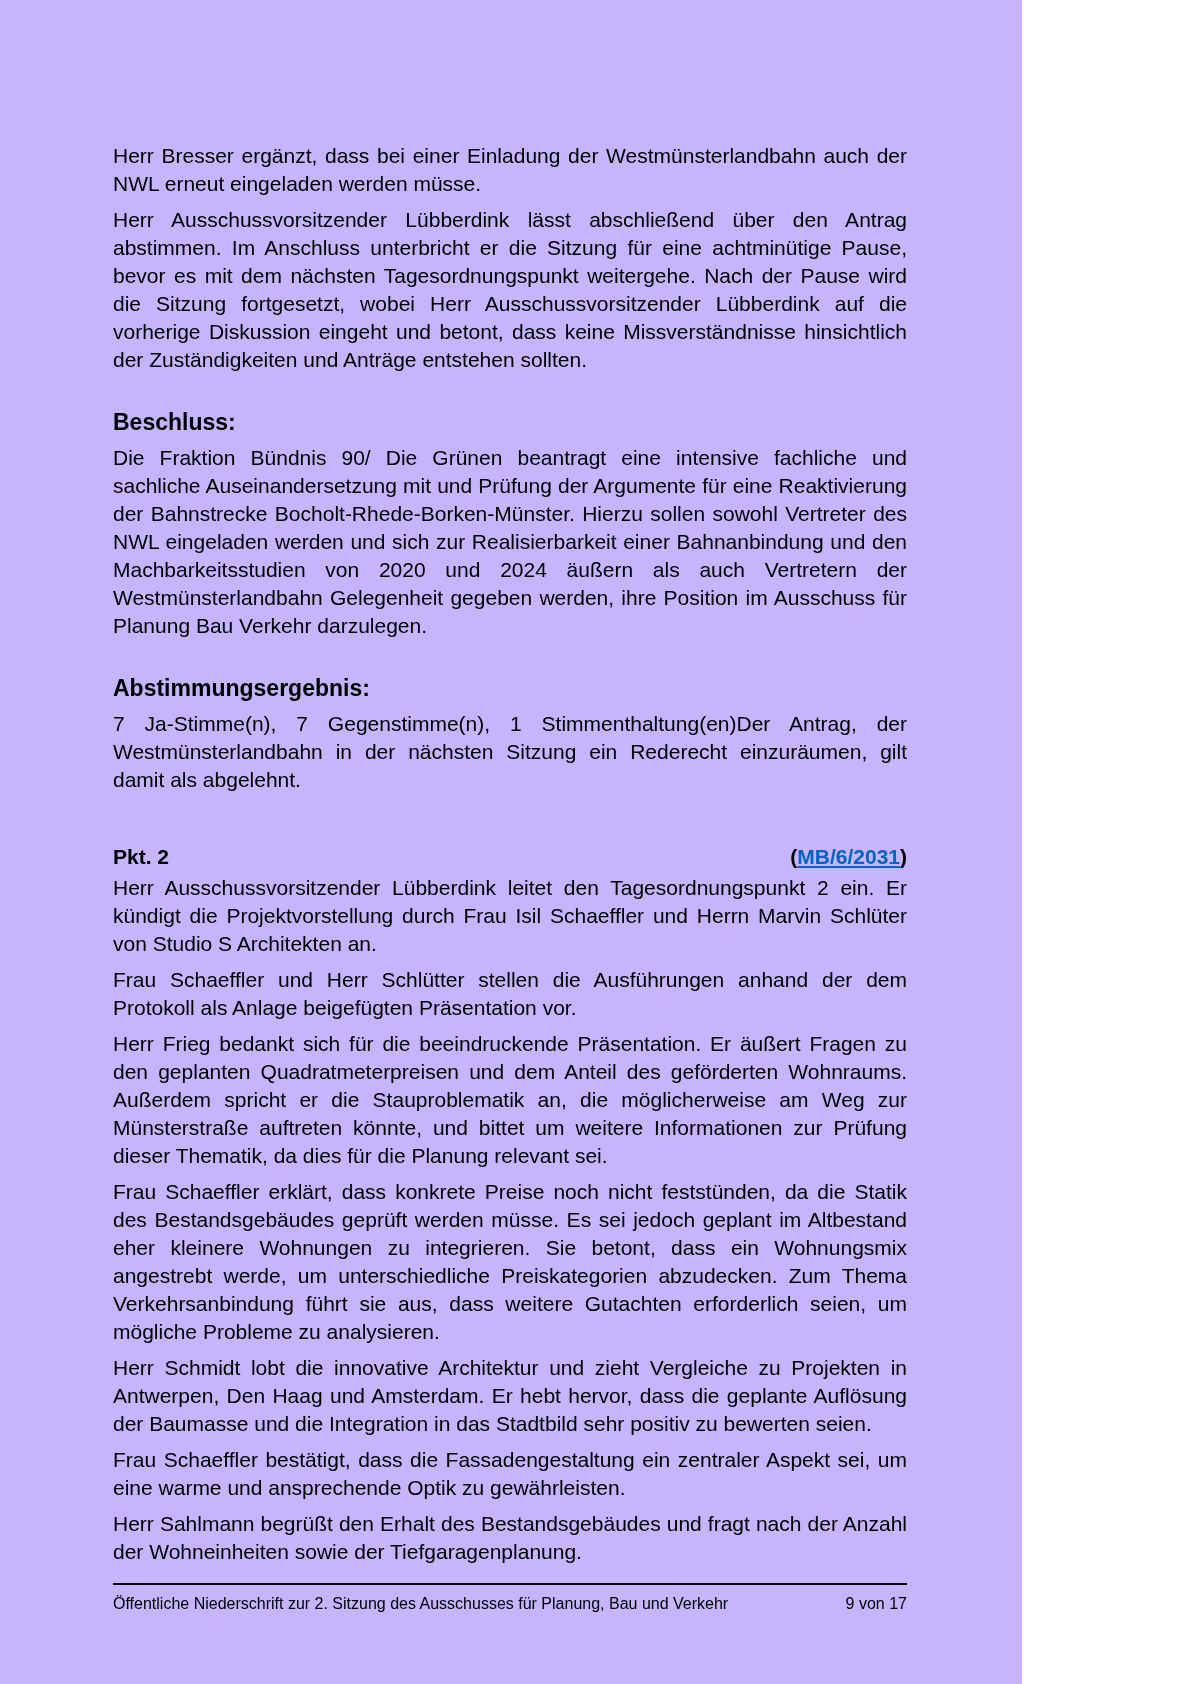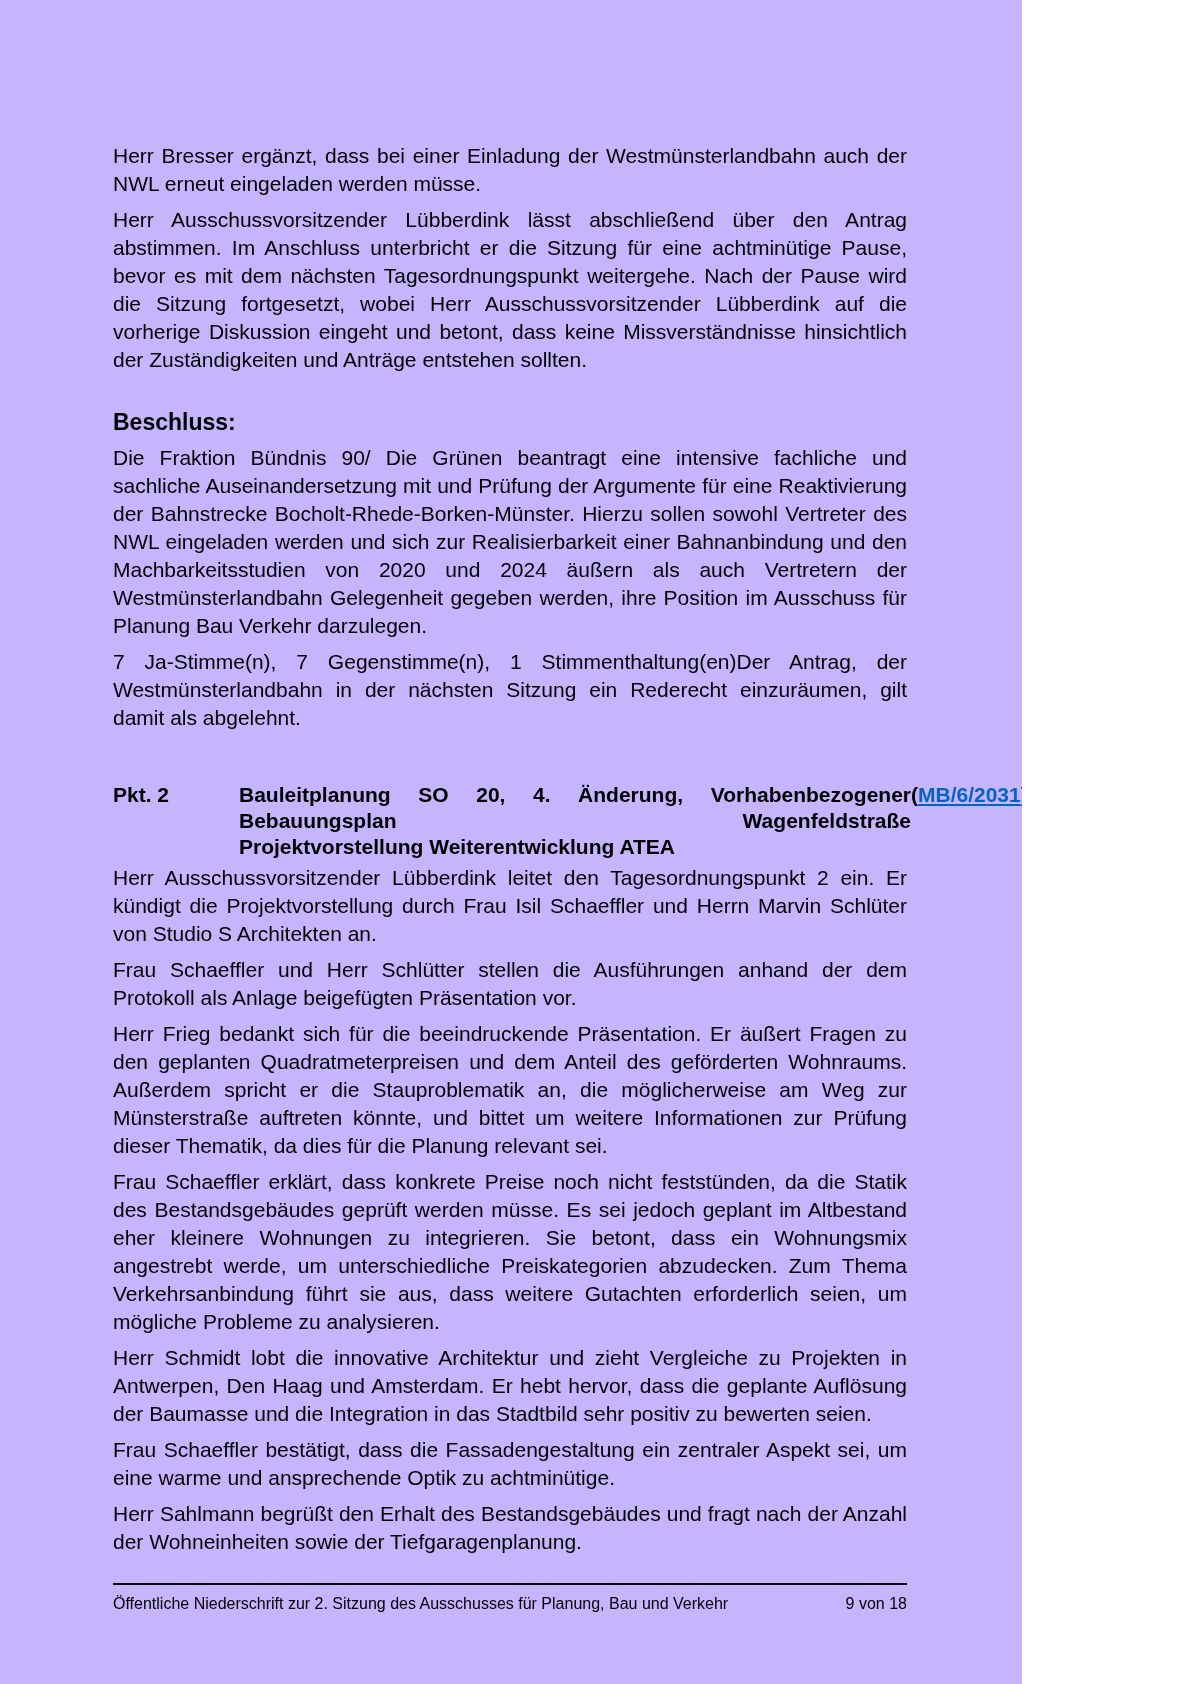--- a/index.html
+++ b/index.html
@@ -74,38 +74,35 @@
 
 <div class="page">
   <div class="content">
 
     <p class="body">Herr Bresser ergänzt, dass bei einer Einladung der Westmünsterlandbahn auch der NWL erneut eingeladen werden müsse.</p>
     <p class="body">Herr Ausschussvorsitzender Lübberdink lässt abschließend über den Antrag abstimmen. Im Anschluss unterbricht er die Sitzung für eine achtminütige Pause, bevor es mit dem nächsten Tagesordnungspunkt weitergehe. Nach der Pause wird die Sitzung fortgesetzt, wobei Herr Ausschussvorsitzender Lübberdink auf die vorherige Diskussion eingeht und betont, dass keine Missverständnisse hinsichtlich der Zuständigkeiten und Anträge entstehen sollten.</p>
 
     <div class="section-heading">Beschluss:</div>
     <p class="body">Die Fraktion Bündnis 90/ Die Grünen beantragt eine intensive fachliche und sachliche Auseinandersetzung mit und Prüfung der Argumente für eine Reaktivierung der Bahnstrecke Bocholt-Rhede-Borken-Münster. Hierzu sollen sowohl Vertreter des NWL eingeladen werden und sich zur Realisierbarkeit einer Bahnanbindung und den Machbarkeitsstudien von 2020 und 2024 äußern als auch Vertretern der Westmünsterlandbahn Gelegenheit gegeben werden, ihre Position im Ausschuss für Planung Bau Verkehr darzulegen.</p>
 
+    <div class="section-heading">Abstimmungsergebnis:</div>
     <p class="body">7 Ja-Stimme(n), 7 Gegenstimme(n), 1 Stimmenthaltung(en)Der Antrag, der Westmünsterlandbahn in der nächsten Sitzung ein Rederecht einzuräumen, gilt damit als abgelehnt.</p>
 
     <div class="agenda-item">
       <div class="agenda-label">Pkt. 2</div>
-      <div class="agenda-title">
-        <div class="line1">Bauleitplanung SO 20, 4. Änderung, Vorhabenbezogener Bebauungsplan Wagenfeldstraße</div>
-        <div class="line2">Projektvorstellung Weiterentwicklung ATEA</div>
-      </div>
       <div class="agenda-ref"><span>(</span><a>MB/6/2031</a><span>)</span></div>
     </div>
 
     <p class="body">Herr Ausschussvorsitzender Lübberdink leitet den Tagesordnungspunkt 2 ein. Er kündigt die Projektvorstellung durch Frau Isil Schaeffler und Herrn Marvin Schlüter von Studio S Architekten an.</p>
     <p class="body">Frau Schaeffler und Herr Schlütter stellen die Ausführungen anhand der dem Protokoll als Anlage beigefügten Präsentation vor.</p>
     <p class="body">Herr Frieg bedankt sich für die beeindruckende Präsentation. Er äußert Fragen zu den geplanten Quadratmeterpreisen und dem Anteil des geförderten Wohnraums. Außerdem spricht er die Stauproblematik an, die möglicherweise am Weg zur Münsterstraße auftreten könnte, und bittet um weitere Informationen zur Prüfung dieser Thematik, da dies für die Planung relevant sei.</p>
     <p class="body">Frau Schaeffler erklärt, dass konkrete Preise noch nicht feststünden, da die Statik des Bestandsgebäudes geprüft werden müsse. Es sei jedoch geplant im Altbestand eher kleinere Wohnungen zu integrieren. Sie betont, dass ein Wohnungsmix angestrebt werde, um unterschiedliche Preiskategorien abzudecken. Zum Thema Verkehrsanbindung führt sie aus, dass weitere Gutachten erforderlich seien, um mögliche Probleme zu analysieren.</p>
     <p class="body">Herr Schmidt lobt die innovative Architektur und zieht Vergleiche zu Projekten in Antwerpen, Den Haag und Amsterdam. Er hebt hervor, dass die geplante Auflösung der Baumasse und die Integration in das Stadtbild sehr positiv zu bewerten seien.</p>
-    <p class="body">Frau Schaeffler bestätigt, dass die Fassadengestaltung ein zentraler Aspekt sei, um eine warme und ansprechende Optik zu achtminütige.</p>
+    <p class="body">Frau Schaeffler bestätigt, dass die Fassadengestaltung ein zentraler Aspekt sei, um eine warme und ansprechende Optik zu gewährleisten.</p>
     <p class="body">Herr Sahlmann begrüßt den Erhalt des Bestandsgebäudes und fragt nach der Anzahl der Wohneinheiten sowie der Tiefgaragenplanung.</p>
 
   </div>
 
   <div class="footer">
     <span>Öffentliche Niederschrift zur 2. Sitzung des Ausschusses für Planung, Bau und Verkehr</span>
-    <span>9 von 18</span>
+    <span>9 von 17</span>
   </div>
 </div>
 
 </body></html>

